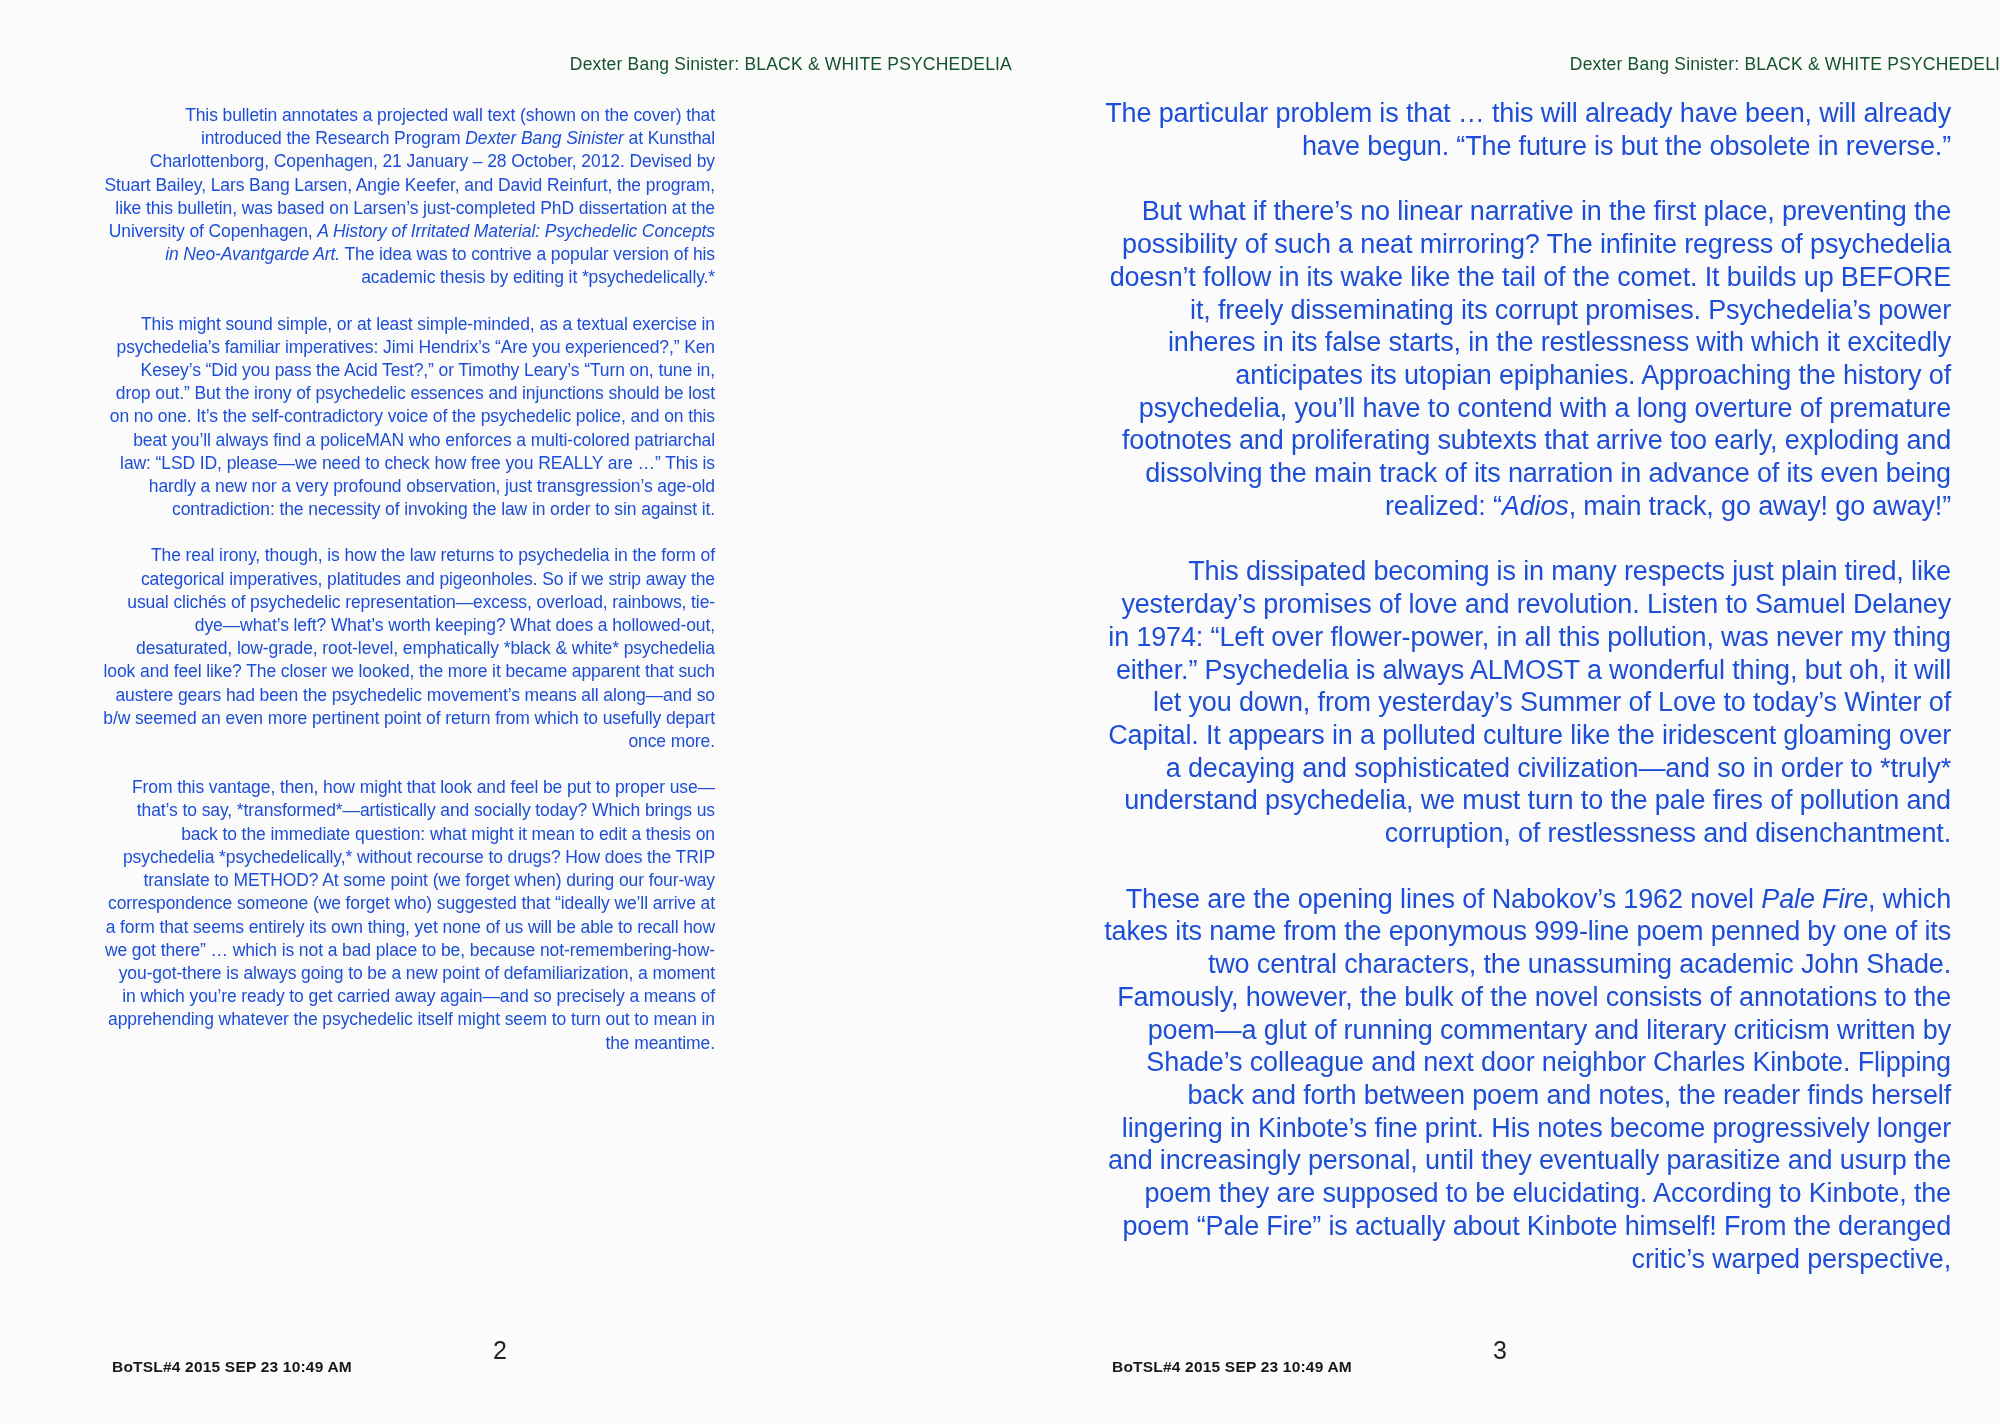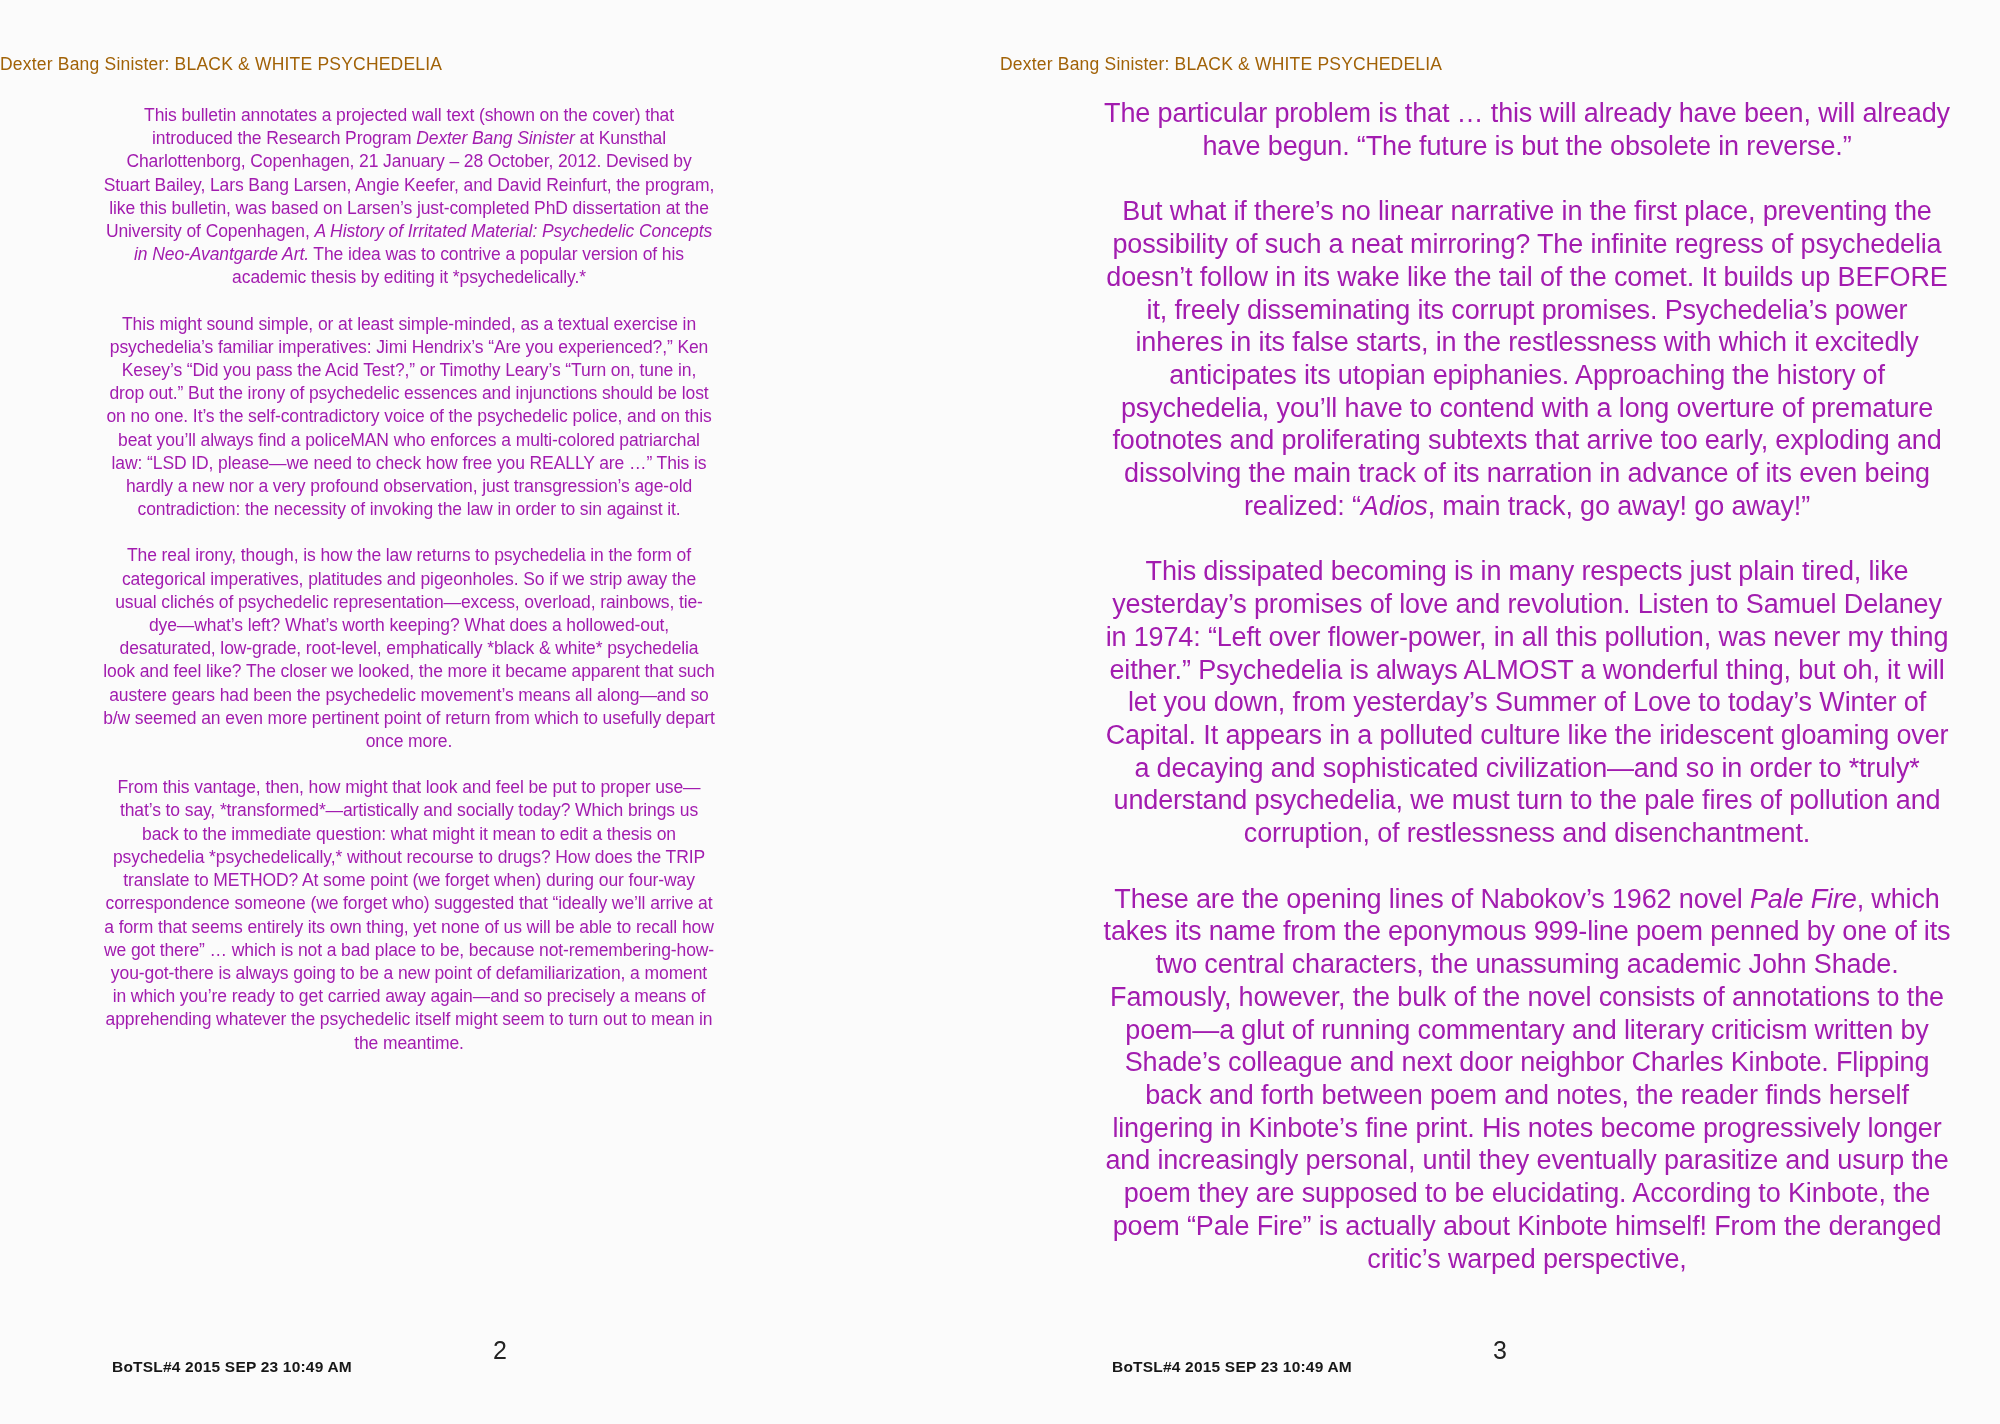--- a/index.html
+++ b/index.html
@@ -17,26 +17,26 @@
     top: 0;
     width: 1000px;
     height: 1424px;
   }
   .page.left  { left: 0; }
   .page.right { left: 1000px; }
 
   .running-head {
     position: absolute;
     top: 54px;
-    left: 0;
+    left: 12px;
     width: 100%;
-    text-align: left;
+    text-align: right;
     font-size: 17.5px;
     letter-spacing: 0.2px;
-    color: #a16207;
+    color: #14532d;
     white-space: nowrap;
   }
 
   .body-col { position: absolute; }
   .page.left .body-col {
     left: 103px;
     top: 104px;
     width: 612px;
     font-size: 17.5px;
     line-height: 23.2px;
@@ -45,21 +45,21 @@
   .page.right .body-col {
     left: 103px;
     top: 97px;
     width: 848px;
     font-size: 27px;
     line-height: 32.7px;
     letter-spacing: -0.15px;
   }
   .page.left  .para { margin-bottom: 23px; }
   .page.right .para { margin-bottom: 33px; }
-  .para { text-align: center; color: #a21caf; }
+  .para { text-align: right; color: #1d4ed8; }
   .para em { font-style: italic; }
   .para strong { font-weight: 700; }
   .para.poem { white-space: pre-line; letter-spacing: -0.2px; }
 
   .imprint {
     position: absolute;
     top: 1358px;
     left: 66px;
     font-weight: 700;
     font-size: 15.5px;

